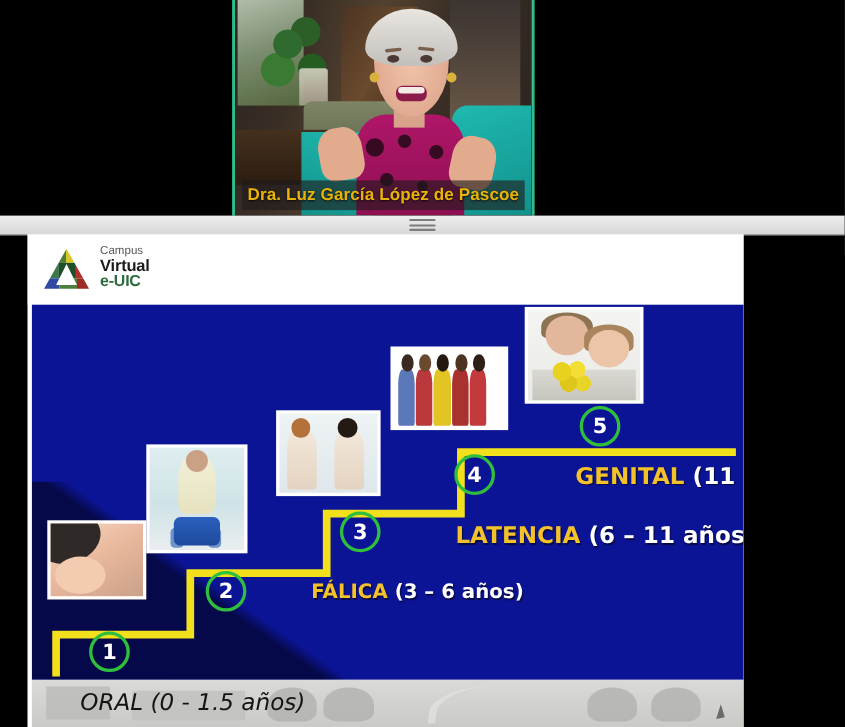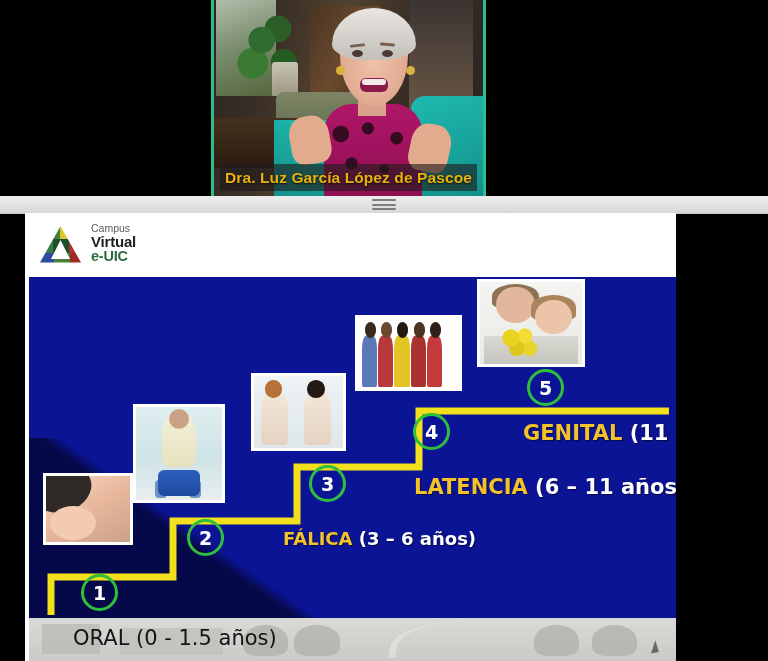--- a/index.html
+++ b/index.html
@@ -268,21 +268,21 @@
     position:absolute;white-space:nowrap;font-weight:bold;
     font-family:"DejaVu Sans",sans-serif;
     text-shadow:1px 1px 1px rgba(0,0,0,.55);
   }
   .stage-label .nm{color:#f3c12a;}
   .stage-label .rg{color:#ffffff;}
 
   
   .slide-footer{
     position:absolute;left:4px;top:405px;width:647px;height:43px;
-    background:linear-gradient(#d6d6d4,#cdcdca);overflow:hidden;
+    background:linear-gradient(#d6d6d4,#cdcdca);overflow:hidden;font-style:italic;
   }
   .campus-bg{
     position:absolute;inset:0;opacity:.62;
     background:
       linear-gradient(#dcdcda,#c8c8c5),
       radial-gradient(circle at 12% 80%,#9a9a97 0 10%,transparent 11%);
   }
   .campus-bg .b1{position:absolute;left:2%;top:14%;width:9%;height:70%;background:#b4b4b1;}
   .campus-bg .b2{position:absolute;left:14%;top:24%;width:16%;height:62%;background:#bcbcb9;border-radius:2px;}
   .campus-bg .tree{position:absolute;top:16%;width:7%;height:72%;background:#a9a9a6;border-radius:50% 50% 30% 30%;}

